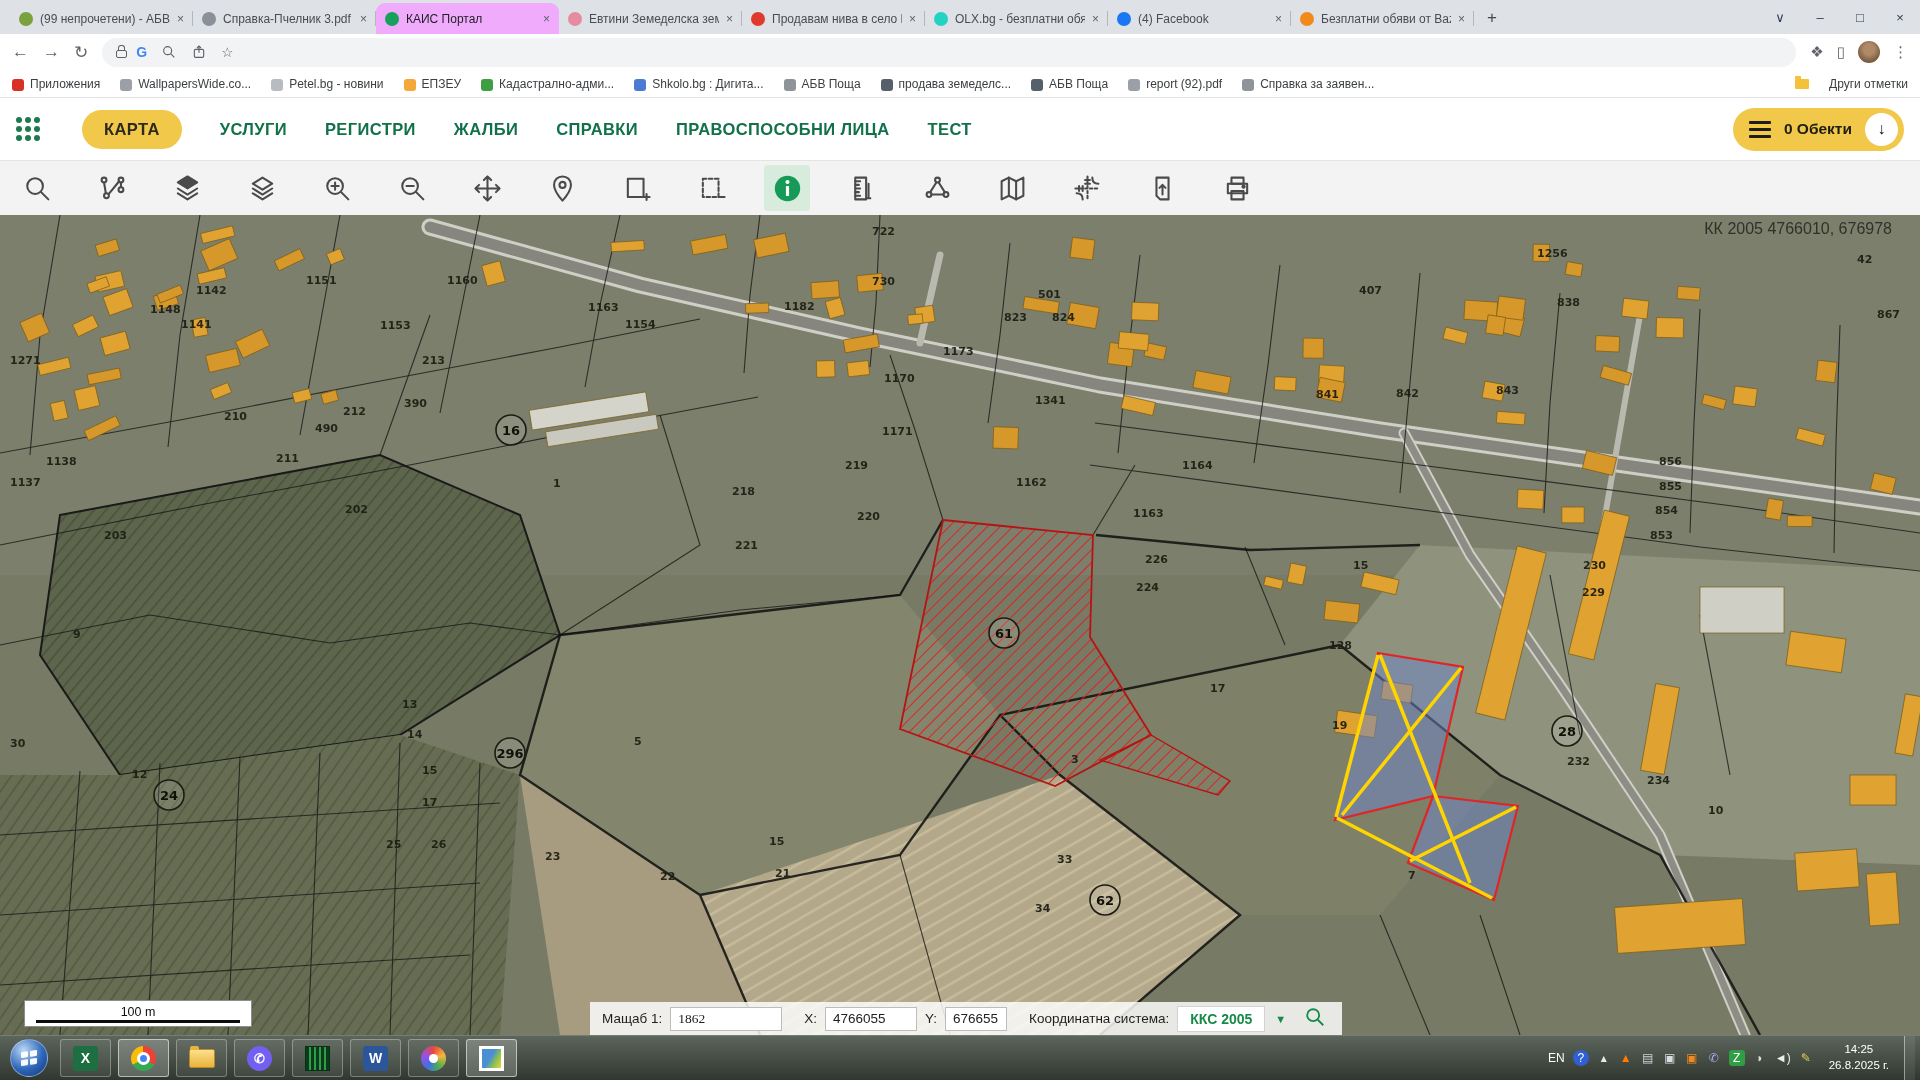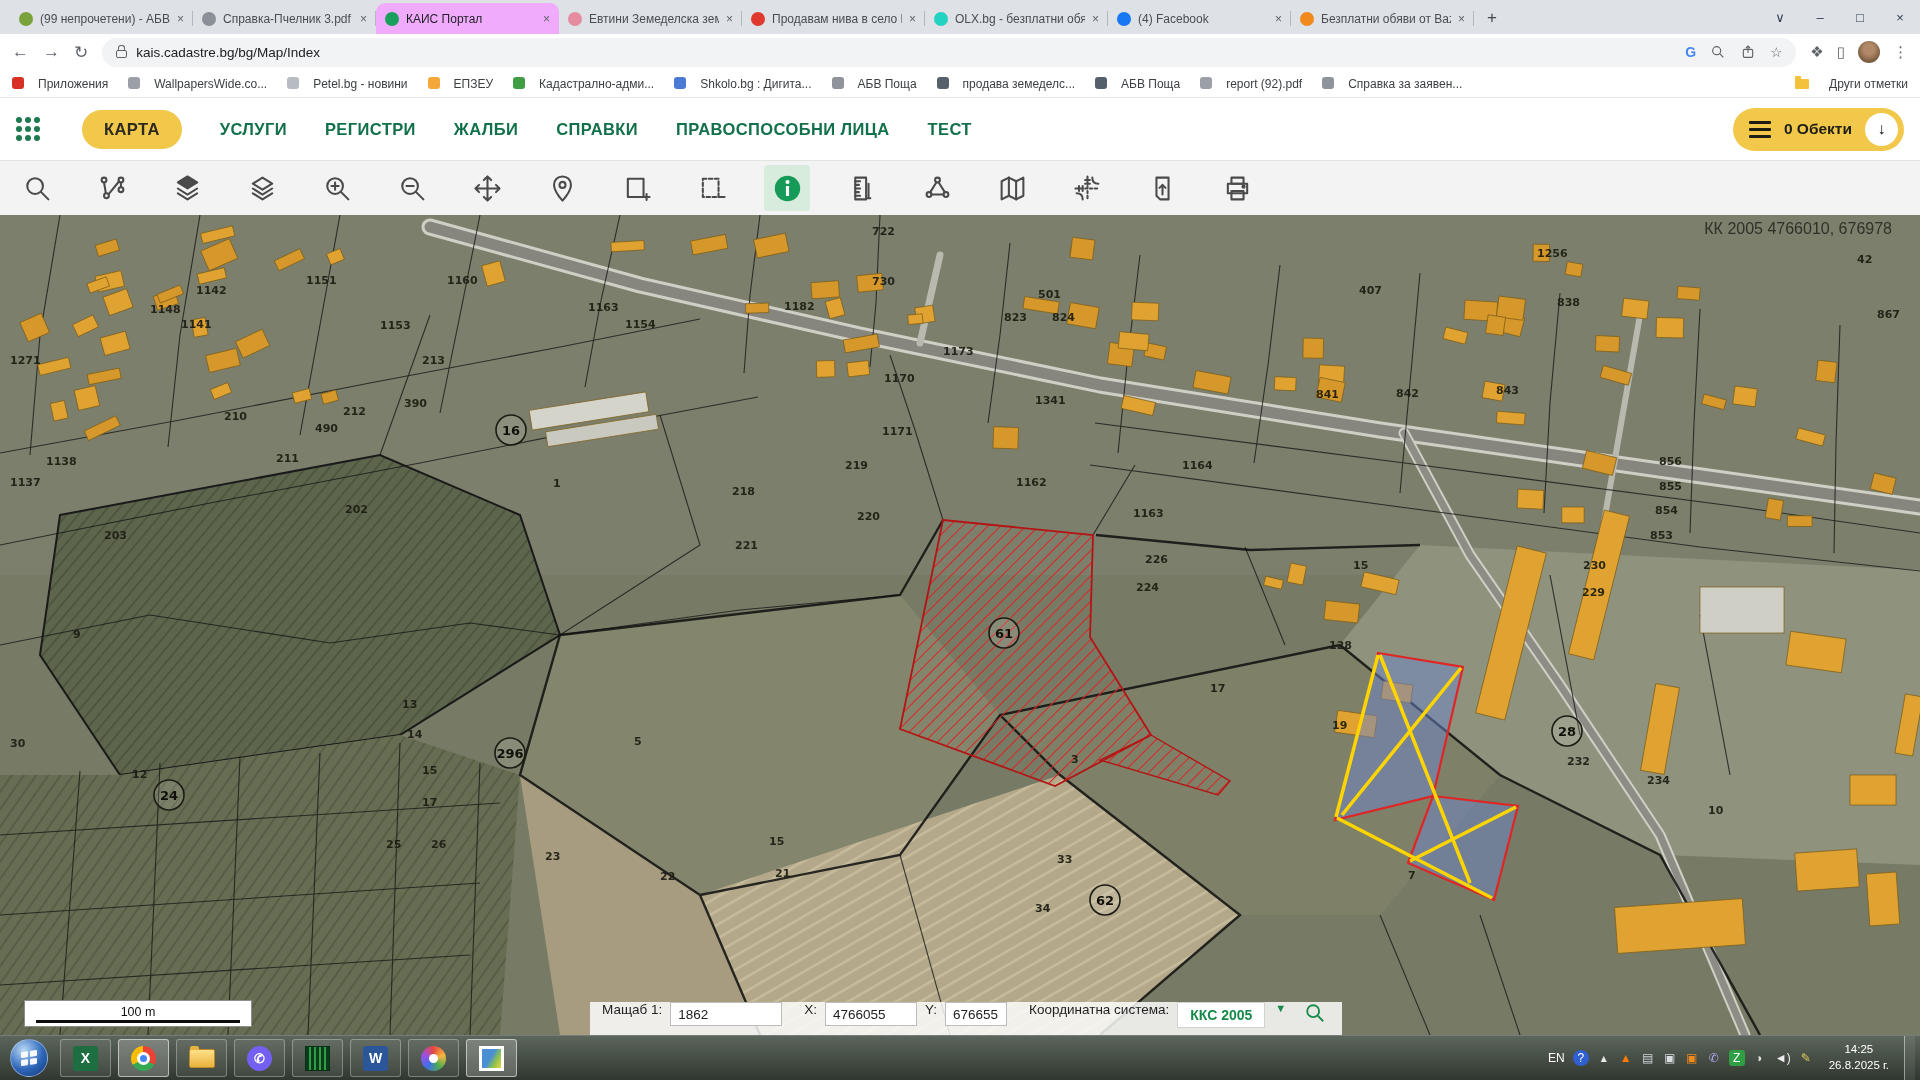--- a/index.html
+++ b/index.html
@@ -27,21 +27,21 @@
   .lock::before{content:"";position:absolute;top:-6px;left:1.1px;width:5px;height:5px;border:1.6px solid #5f6368;border-bottom:none;border-radius:3px 3px 0 0}
   .url{flex:1}
   .pillicons{display:flex;align-items:center;gap:14px;color:#5f6368}
   .gicon{font-weight:bold;color:#4285f4;font-size:14px}
   .pillicons svg{width:16px;height:16px;stroke:#5f6368;fill:none;stroke-width:1.7}
   .baricons{display:flex;align-items:center;gap:13px;color:#5f6368;font-size:15px}
   .avatar{width:22px;height:22px;border-radius:50%;background:radial-gradient(circle at 50% 38%,#b08968 30%,#7a5c40 70%)}
 
   
   .bookmarksbar{height:28px;background:#fff;border-bottom:1px solid #e3e5e8;display:flex;align-items:center;padding:0 12px;gap:20px;font-size:12px;color:#3c4043;flex:none}
-  .bm{display:flex;align-items:flex-start;gap:14px;white-space:nowrap}
+  .bm{display:flex;align-items:flex-end;gap:6px;white-space:nowrap}
   .bmdot{width:12px;height:12px;border-radius:3px;flex:none}
   .otherbm{margin-left:auto;display:flex;align-items:center;gap:20px}
   .bmfolder{width:14px;height:10px;background:#f3c13a;border-radius:1px;position:relative}
   .bmfolder::before{content:"";position:absolute;top:-3px;left:0;width:6px;height:3px;background:#f3c13a;border-radius:1px 1px 0 0}
 
   
   .siteheader{height:62px;background:#fff;display:flex;align-items:center;padding:0 16px;gap:38px;flex:none}
   .dotsgrid{display:grid;grid-template-columns:repeat(3,6px);grid-gap:3px;margin-right:4px}
   .dotsgrid i{width:6px;height:6px;border-radius:50%;background:#1d7a4f}
   .navitem{color:#12714a;font-weight:bold;font-size:16.5px;letter-spacing:.4px;white-space:nowrap}
@@ -60,21 +60,21 @@
   
   .mapwrap{position:relative;height:820px;flex:none;background:#76795f;overflow:hidden}
   .map{position:absolute;inset:0;width:100%;height:100%}
   .mlabel{font:600 11px "DejaVu Sans",sans-serif;fill:#1c1c12;opacity:.92}
   .mcirc-t{font:700 13px "DejaVu Sans",sans-serif;fill:#101008}
   .crsreadout{position:absolute;top:5px;right:28px;font-size:16px;color:#31312a}
   .scalebar{position:absolute;left:24px;bottom:8px;width:228px;height:27px;background:#fff;border:1px solid #8d8d8d;
             display:flex;flex-direction:column;align-items:center;justify-content:center;font-size:12.5px;color:#101010}
   .scaleline{width:204px;height:3px;background:#0d0d0d;margin-top:1px}
   .statusbar{position:absolute;left:590px;bottom:0;width:752px;height:33px;background:rgba(255,255,255,.83);
-             display:flex;gap:8px;padding:0 12px;font-size:13.5px;color:#1f1f1f}
+             display:flex;align-items:center;gap:8px;padding:0 12px;font-size:13.5px;color:#1f1f1f}
   .sbin{height:24px;border:1px solid #bdbdbd;background:#fff;font-size:13.5px;padding:0 7px;font-family:inherit;color:#222}
   .crsbox{height:26px;background:#fff;border:1px solid #d2d2d2;display:flex;align-items:center;font-weight:bold;color:#168a48;padding:0 12px;font-size:14px}
   .crsarrow{color:#168a48;font-size:11px;margin:0 10px 0 2px}
   .sbsearch svg{width:22px;height:22px;stroke:#168a48;fill:none;stroke-width:2}
 
   
   .taskbar{height:45px;flex:none;display:flex;align-items:center;gap:7px;padding:0 5px;
            background:linear-gradient(rgba(78,88,76,.9),rgba(38,46,38,.95));border-top:1px solid rgba(255,255,255,.35)}
   .orb{width:38px;height:38px;border-radius:50%;flex:none;margin:0 5px;
        background:radial-gradient(circle at 35% 28%,#b9d8f5,#2e67ba 55%,#11356e);display:flex;align-items:center;justify-content:center;border:1px solid rgba(255,255,255,.4)}
@@ -157,21 +157,20 @@
     <span>×</span>
   </div>
 </div>
 
 <div class="addressbar">
   <span class="navbtn">←</span>
   <span class="navbtn">→</span>
   <span class="navbtn">↻</span>
   <div class="urlpill">
     <span class="lock"></span>
-    <span class="url">kais.cadastre.bg/bg/Map/Index</span>
     <span class="pillicons">
       <span class="gicon">G</span>
       <svg viewBox="0 0 24 24">
           <circle cx="10" cy="10" r="6"></circle>
           <line x1="14.5" y1="14.5" x2="20" y2="20"></line>
         </svg>
       <svg viewBox="0 0 24 24">
           <rect x="5" y="8" width="14" height="12" rx="2"></rect>
           <line x1="12" y1="13" x2="12" y2="3"></line>
           <path d="M9 6 12 3 15 6"></path>
@@ -685,21 +684,21 @@
 
   <div class="crsreadout">КК 2005 4766010, 676978</div>
 
   <div class="scalebar">
     <span>100 m</span>
     <div class="scaleline"></div>
   </div>
 
   <div class="statusbar">
     <span>Мащаб 1:</span>
-    <input class="sbin" style="width: 112px;" value="1862">
+    <input class="sbin" style="width: 112px; font-family: Liberation Serif, serif;" value="1862">
     <span style="margin-left:14px">X:</span>
     <input class="sbin" style="width: 92px;" value="4766055">
     <span>Y:</span>
     <input class="sbin" style="width: 62px;" value="676655">
     <span style="margin-left:14px">Координатна система:</span>
     <span class="crsbox">ККС 2005</span>
     <span class="crsarrow">▼</span>
     <span class="sbsearch">
       <svg viewBox="0 0 24 24">
           <circle cx="10" cy="10" r="6.5"></circle>

